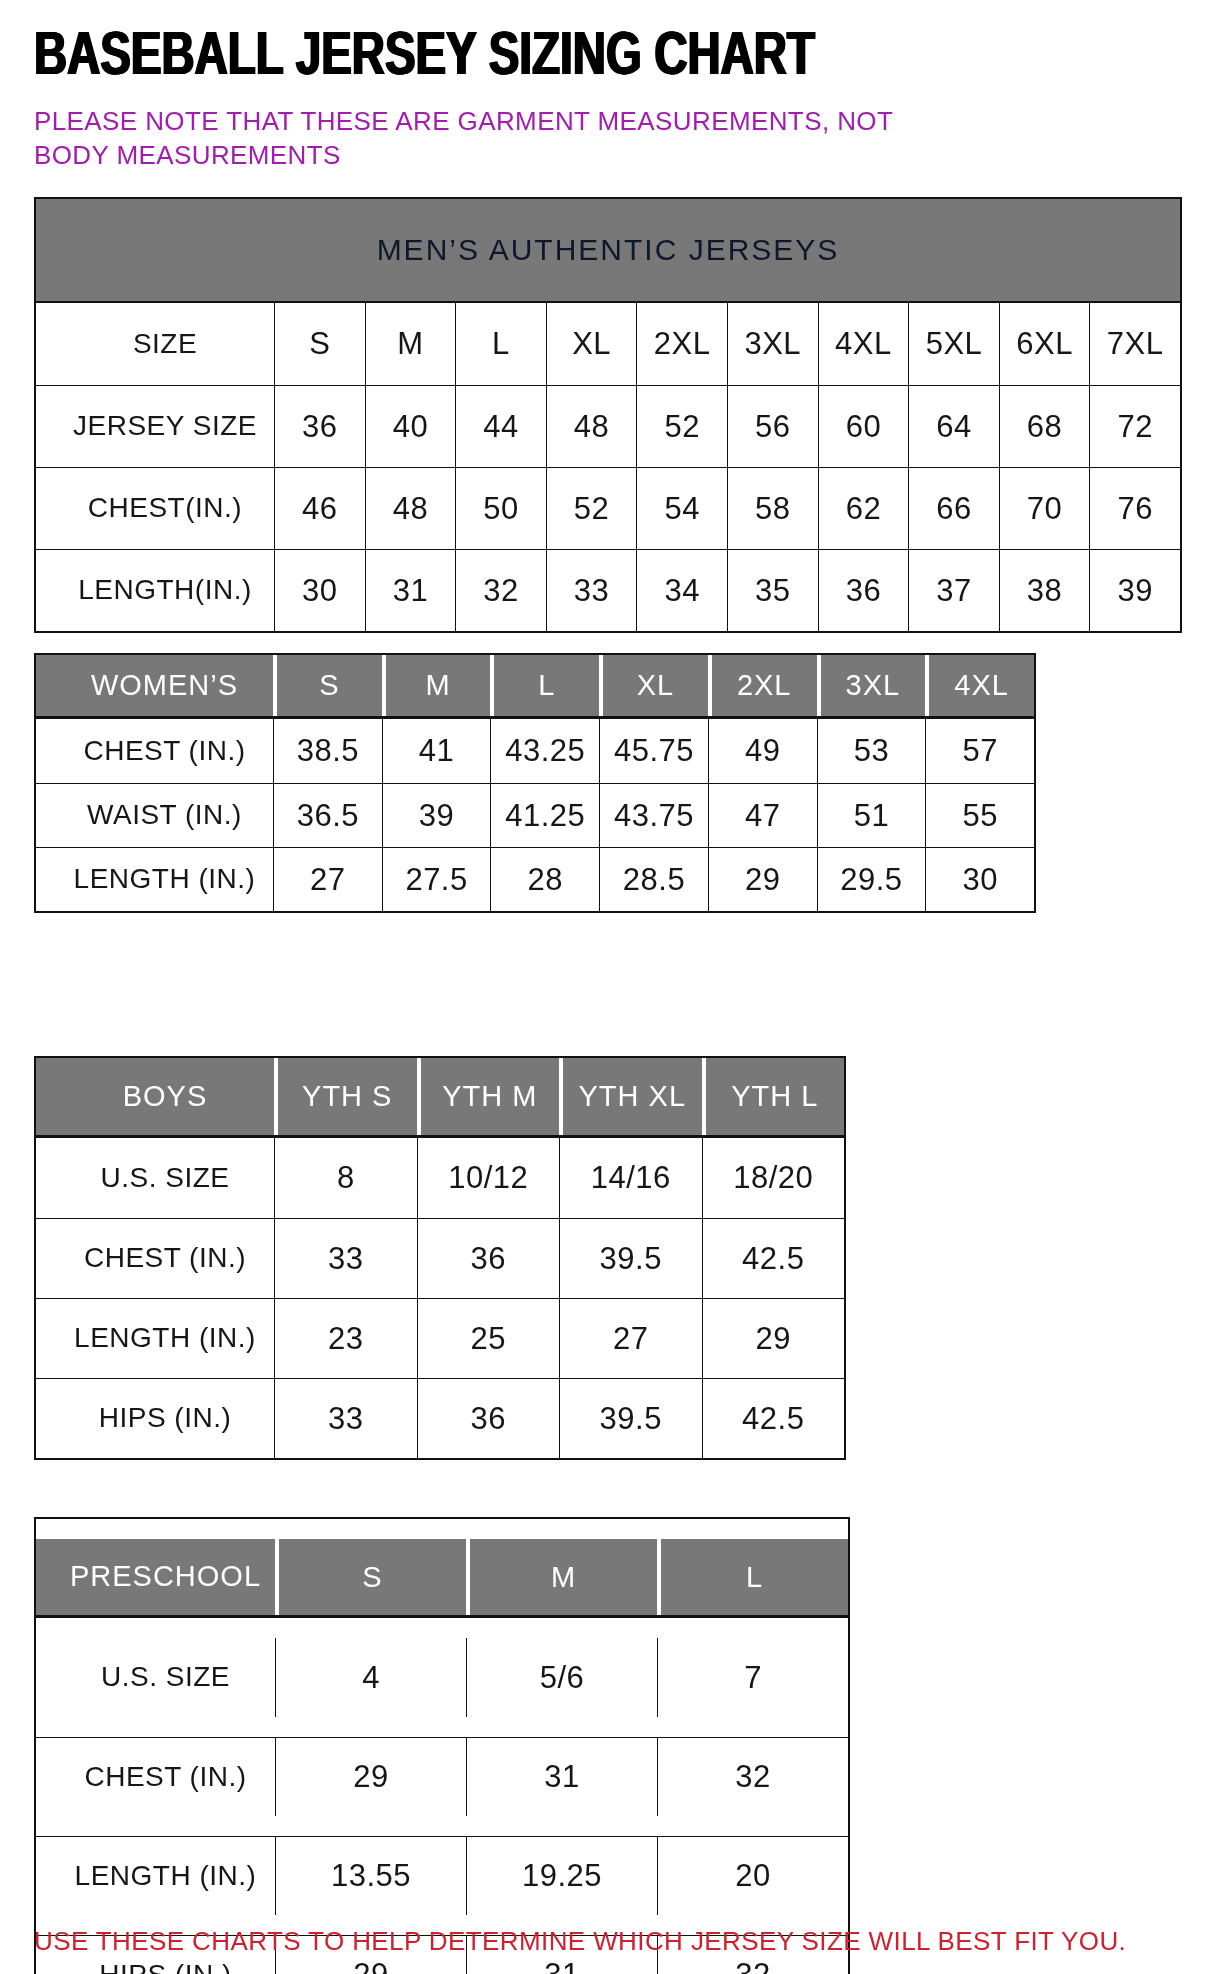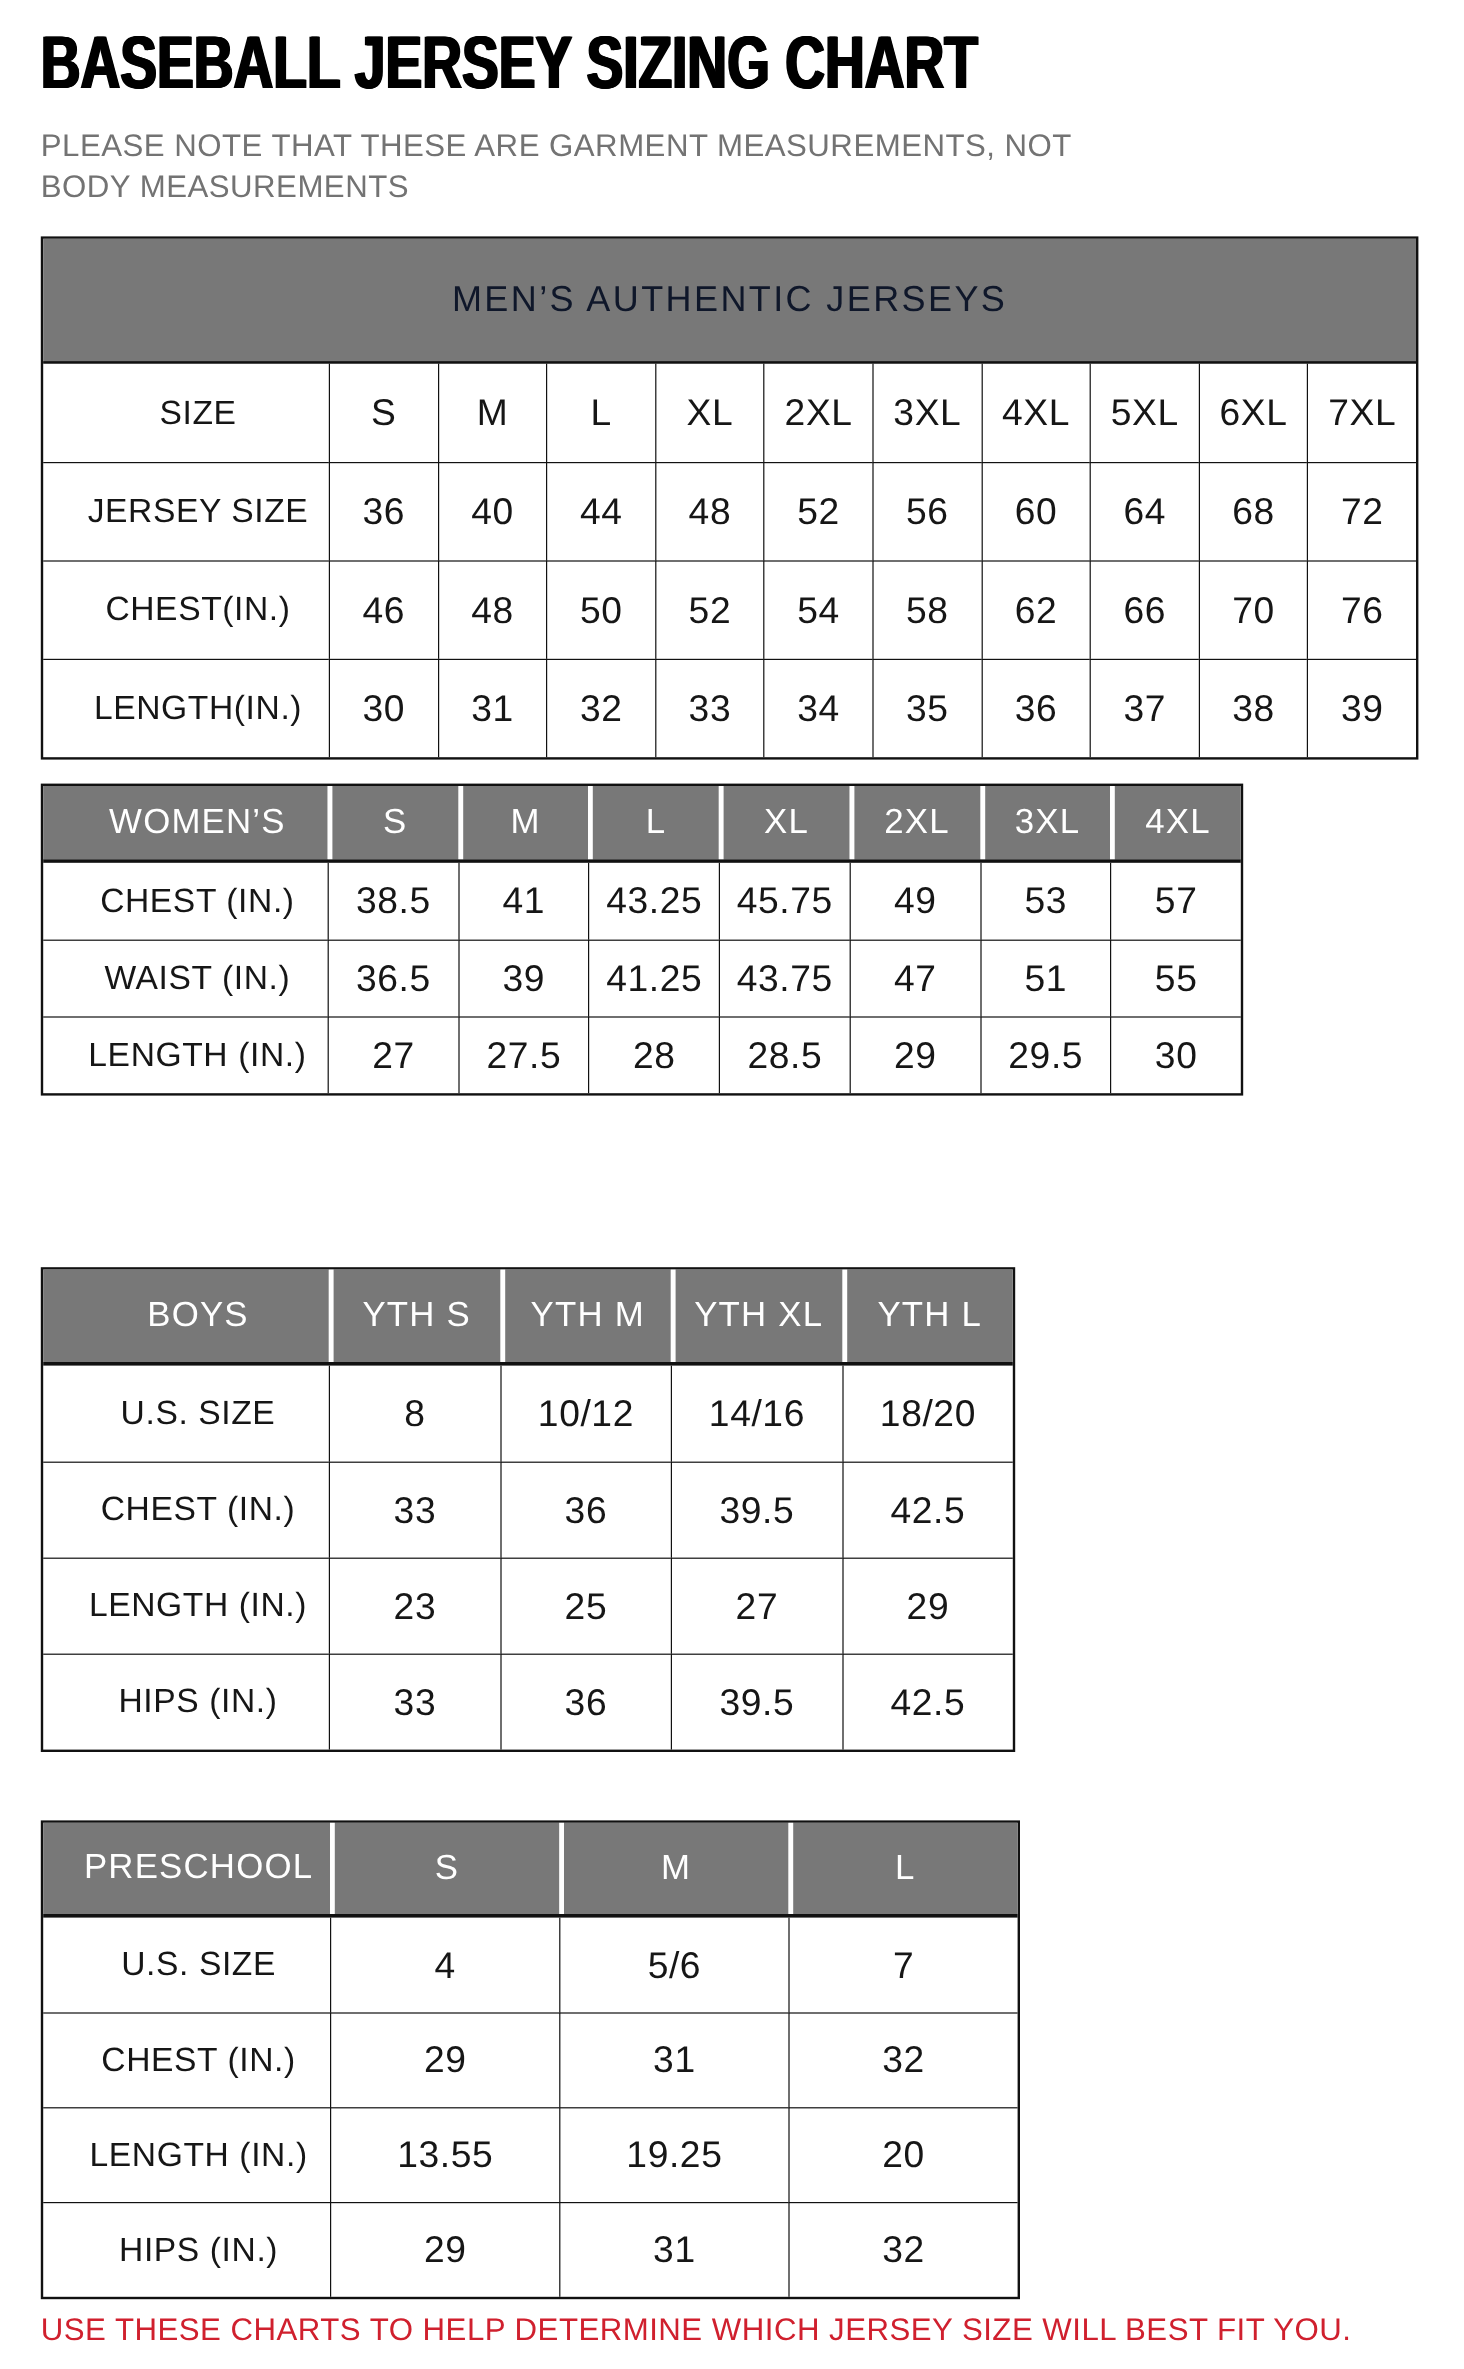--- a/index.html
+++ b/index.html
@@ -12,40 +12,40 @@
   
   .title { position:absolute; left:34px; top:22px; white-space:nowrap;
            font-size:62px; font-weight:bold; color:#000; line-height:1.0;
            letter-spacing:0px;
            transform:scaleX(0.74); transform-origin:left top;
            text-shadow:1.4px 0 0 #000, -1.4px 0 0 #000, 0.7px 0 0 #000; }
 
   
   .note { position:absolute; left:34px; top:104px; width:900px;
           font-size:26px; line-height:1.32; letter-spacing:0.4px;
-          color:#737373; font-weight:400; }
+          color:#a21caf; font-weight:400; }
   .footer-note { position:absolute; left:34px; top:1926px; width:1160px;
           font-size:26px; letter-spacing:0.4px; color:#d0202e; white-space:nowrap; }
 
   
   .tbl { position:absolute; left:34px; border:2px solid #111; background:#fff; }
   .tbl-mens     { top:197px;  width:1148px; }
   .tbl-womens   { top:653px;  width:1002px; }
   .tbl-boys     { top:1056px; width:812px; }
   .tbl-pre      { top:1517px; width:816px; }
 
   .banner { height:104px; background:#787878; color:#0f172a;
             display:flex; align-items:center; justify-content:center;
             font-size:30px; letter-spacing:2px; border-bottom:2px solid #111; }
 
   .row { display:grid; }
   .tbl-mens   .row { height:82px; }
   .tbl-womens .row { height:64px; }
   .tbl-boys   .row { height:80px; }
-  .tbl-pre    .row { height:79px; }
+  .tbl-pre    .row { height:79px;margin-top:20px; }
 
   .g-mens   { grid-template-columns:238px repeat(10, 1fr); }
   .g-womens { grid-template-columns:237px repeat(7, 1fr); }
   .g-boys   { grid-template-columns:238px repeat(4, 1fr); }
   .g-pre    { grid-template-columns:239px repeat(3, 1fr); }
 
   .cell { display:flex; align-items:center; justify-content:center;
           text-align:center; border-left:1px solid #111; border-top:1px solid #111;
           font-size:31px; letter-spacing:0.5px; color:#161616; padding:0 6px; }
   .row .cell:first-child { border-left:none;padding-left:36px; }

